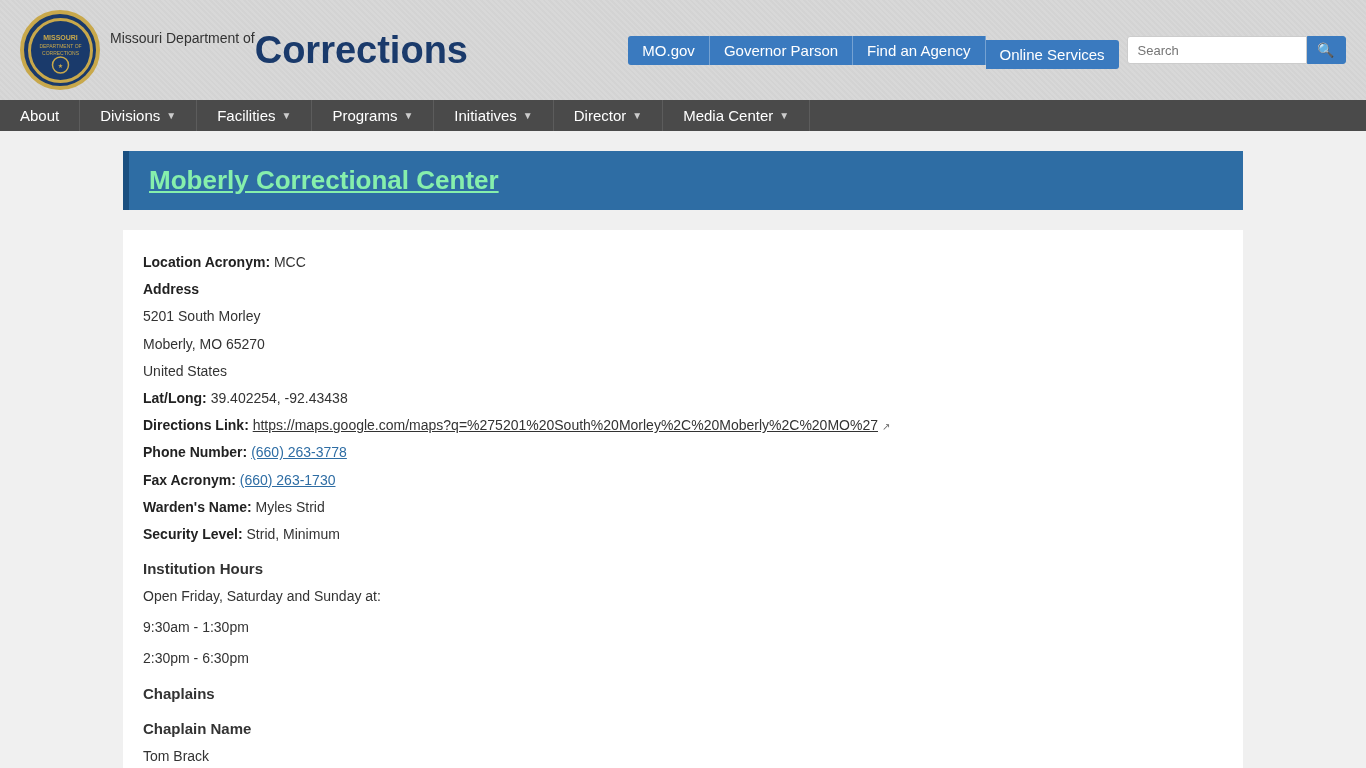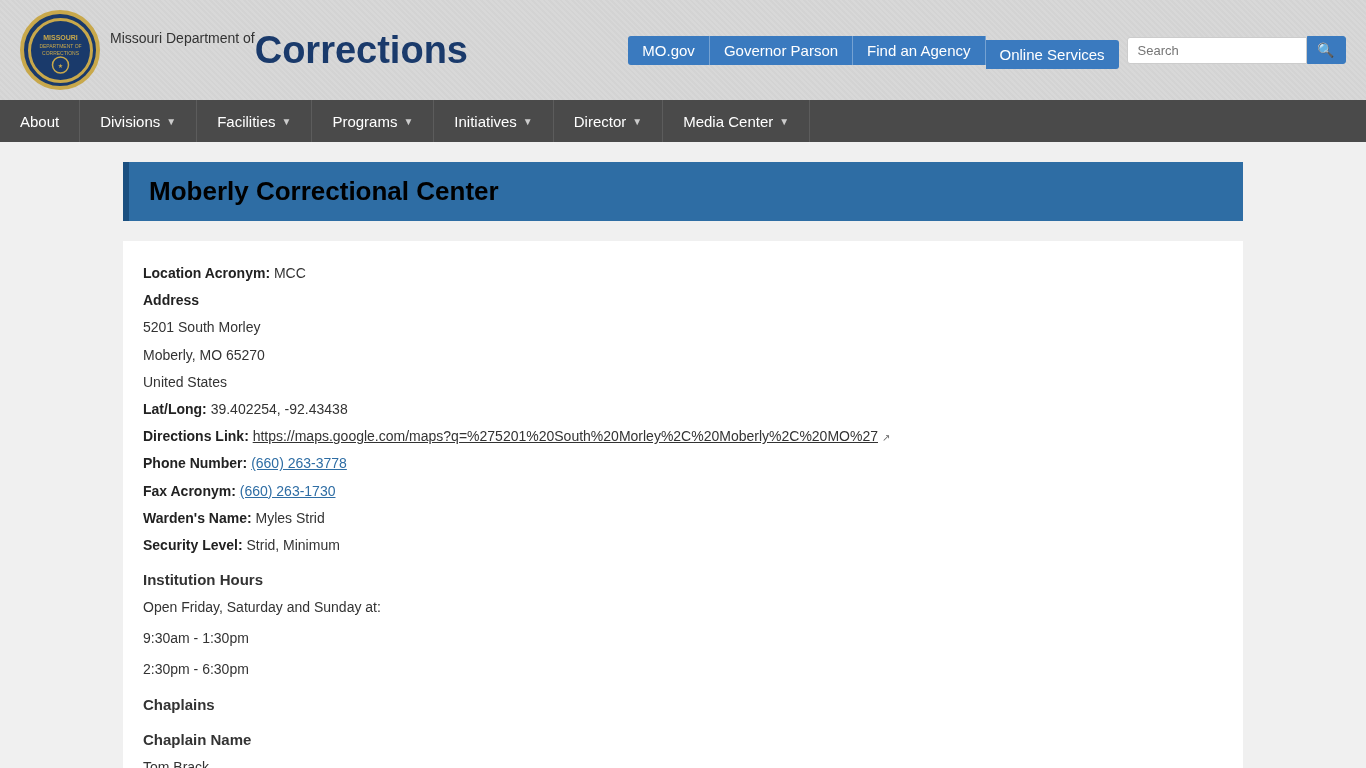--- a/index.html
+++ b/index.html
@@ -72,21 +72,20 @@
       text-decoration: none;
       padding: 6px 14px;
       font-size: 15px;
       background: #3a7abf;
       border-right: 1px solid rgba(255,255,255,0.3);
     }
     .top-nav a:first-child { border-radius: 3px 0 0 3px; }
     .top-nav a:last-of-type { border-radius: 0 3px 3px 0; border-right: none; margin-top: 8px; }
     .search-box {
       display: flex;
-      align-items: center;
       margin-left: 8px;
     }
     .search-box input {
       padding: 5px 10px;
       font-size: 13px;
       border: 1px solid #ccc;
       border-radius: 3px 0 0 3px;
       width: 180px;
       outline: none;
     }
@@ -107,21 +106,21 @@
       align-items: stretch;
     }
     .main-nav .nav-item {
       display: flex;
       align-items: center;
       padding: 8px 20px;
       color: white;
       font-size: 15px;
       text-decoration: none;
       cursor: pointer;
-      height: 42px;
+      height: 31px;
       white-space: nowrap;
       gap: 6px;
       border-right: 1px solid rgba(255,255,255,0.1);
     }
     .nav-arrow {
       font-size: 10px;
       color: #ccc;
     }
 
     
@@ -130,23 +129,24 @@
       margin: 20px auto;
       padding: 0 15px;
     }
     .page-title-bar {
       background: #2e6da4;
       padding: 14px 20px;
       margin-bottom: 20px;
       border-left: 6px solid #1a4f80;
     }
     .page-title-bar h1 {
-      color: #000000;
+      color: #86efac;
       font-size: 26px;
       font-weight: bold;
+      text-decoration: underline;
     }
 
     .info-section {
       background: white;
       padding: 20px 20px 20px 20px;
       line-height: 1.8;
     }
     .field-row {
       margin-bottom: 2px;
     }

